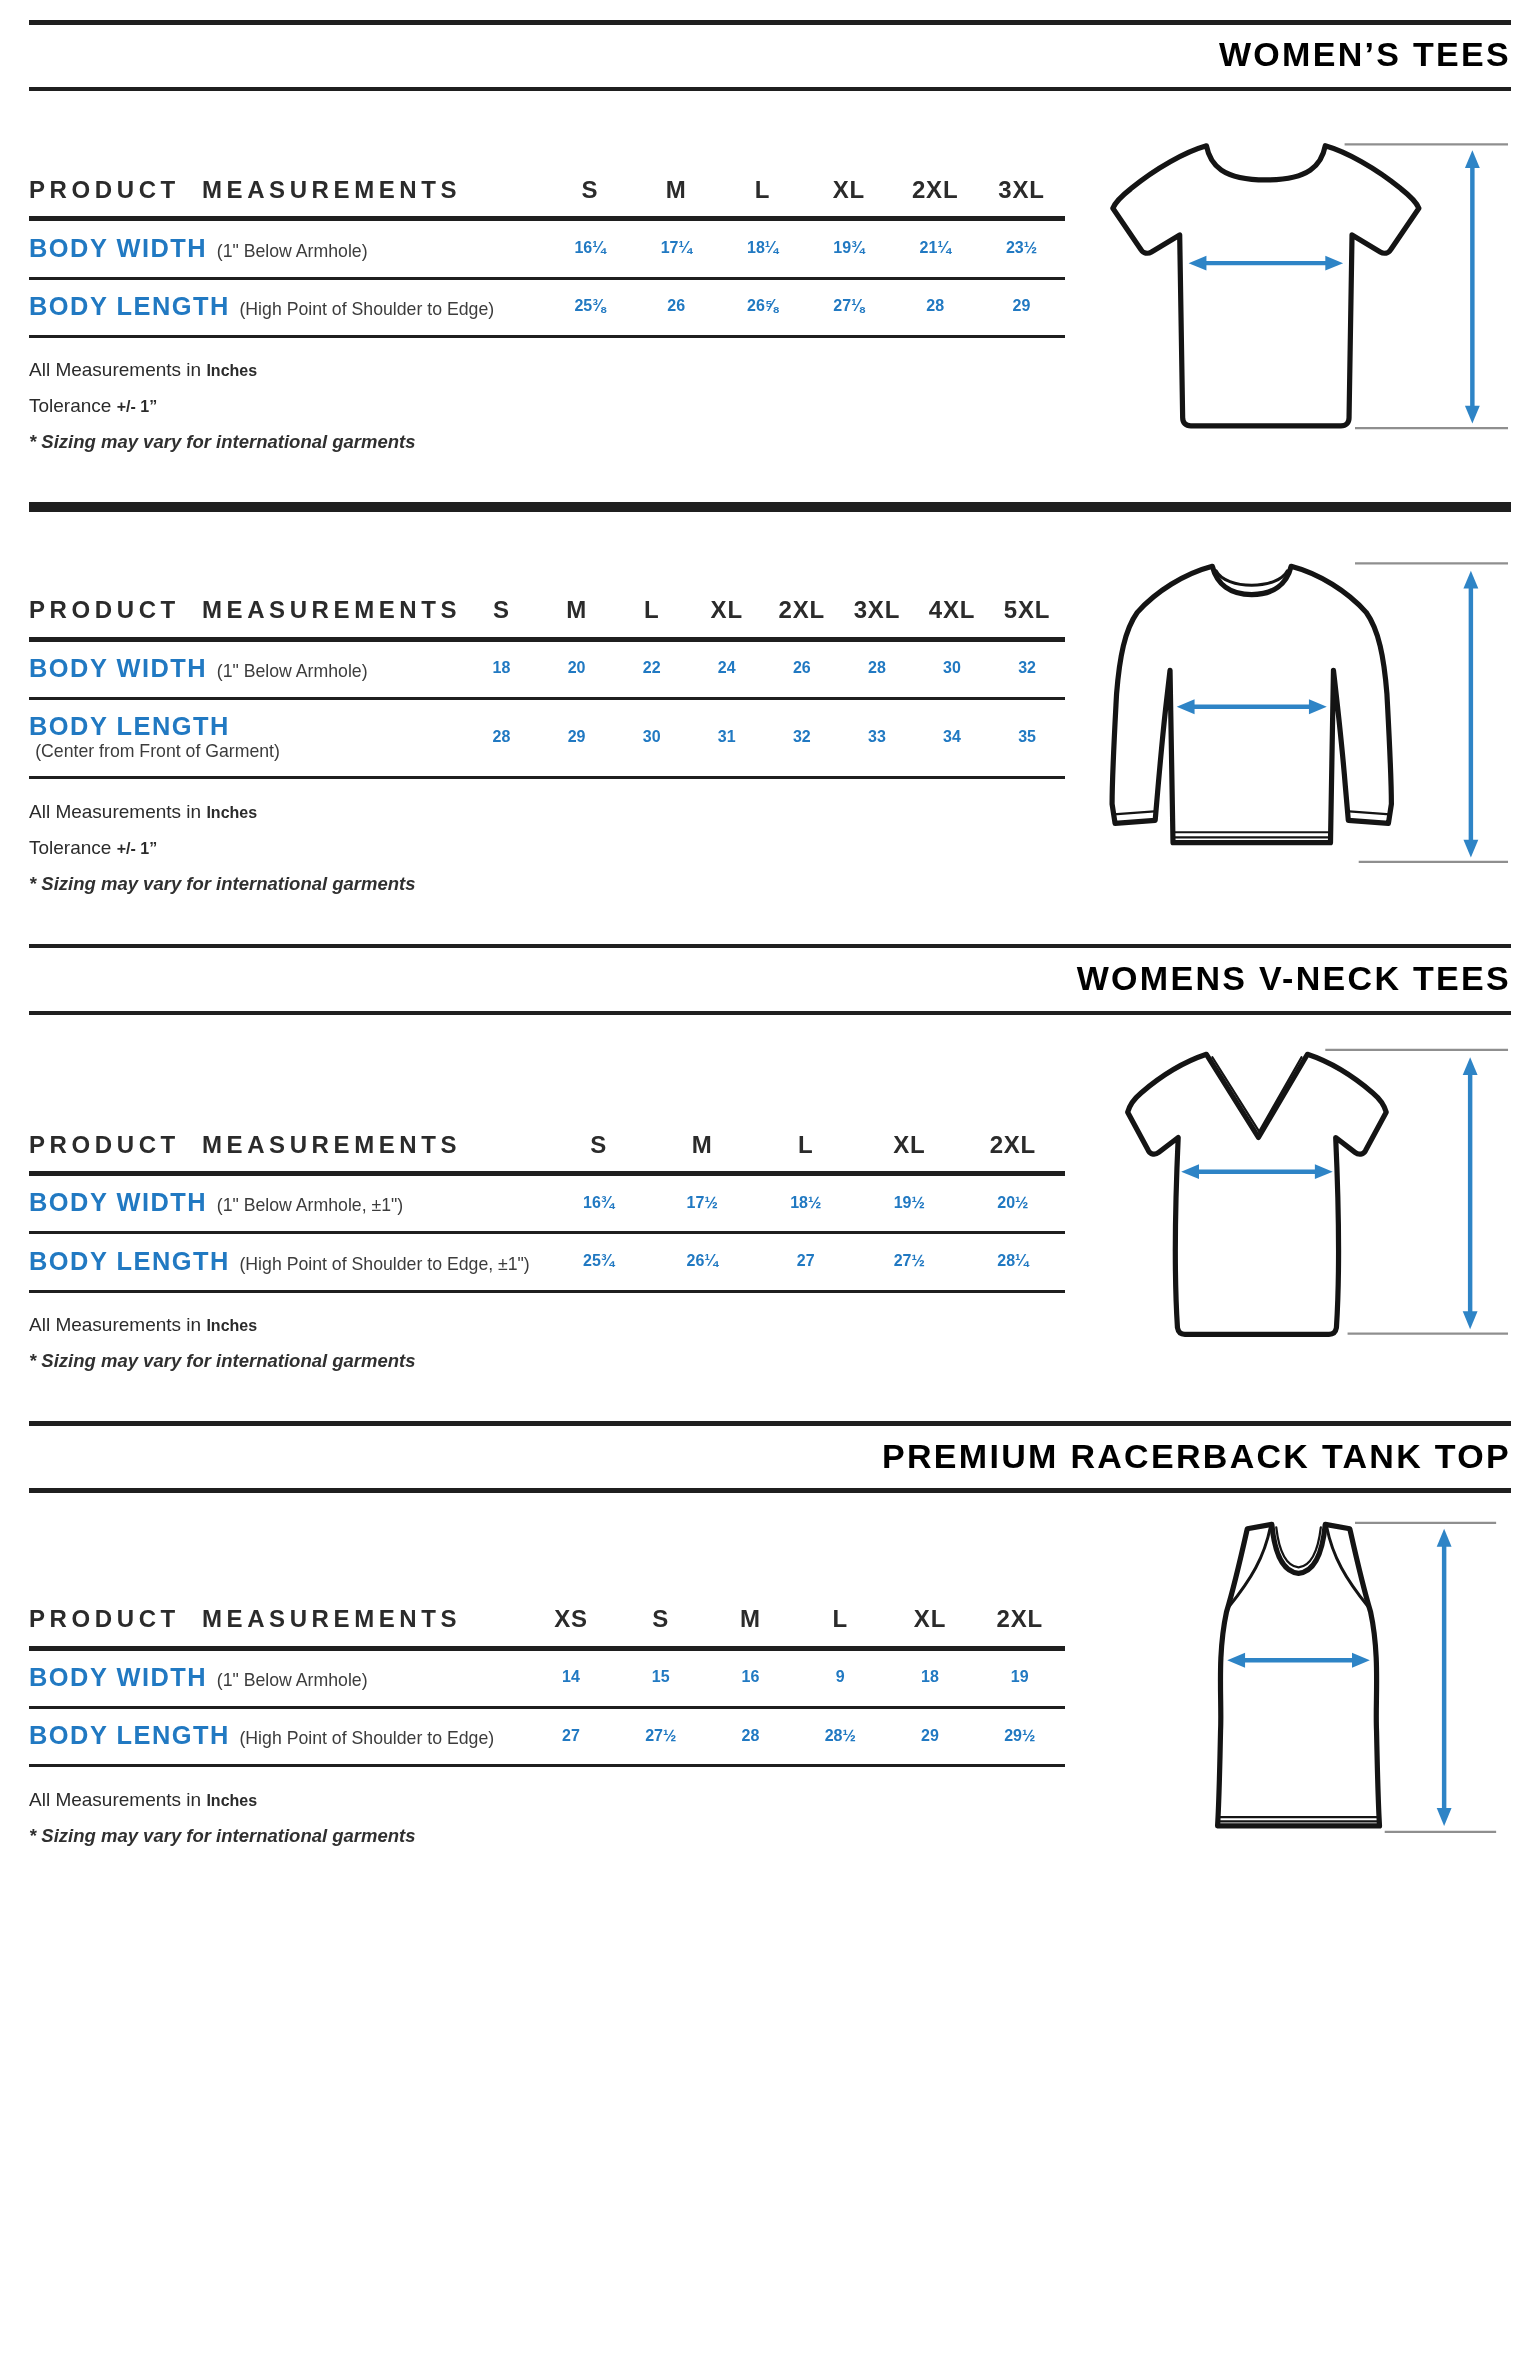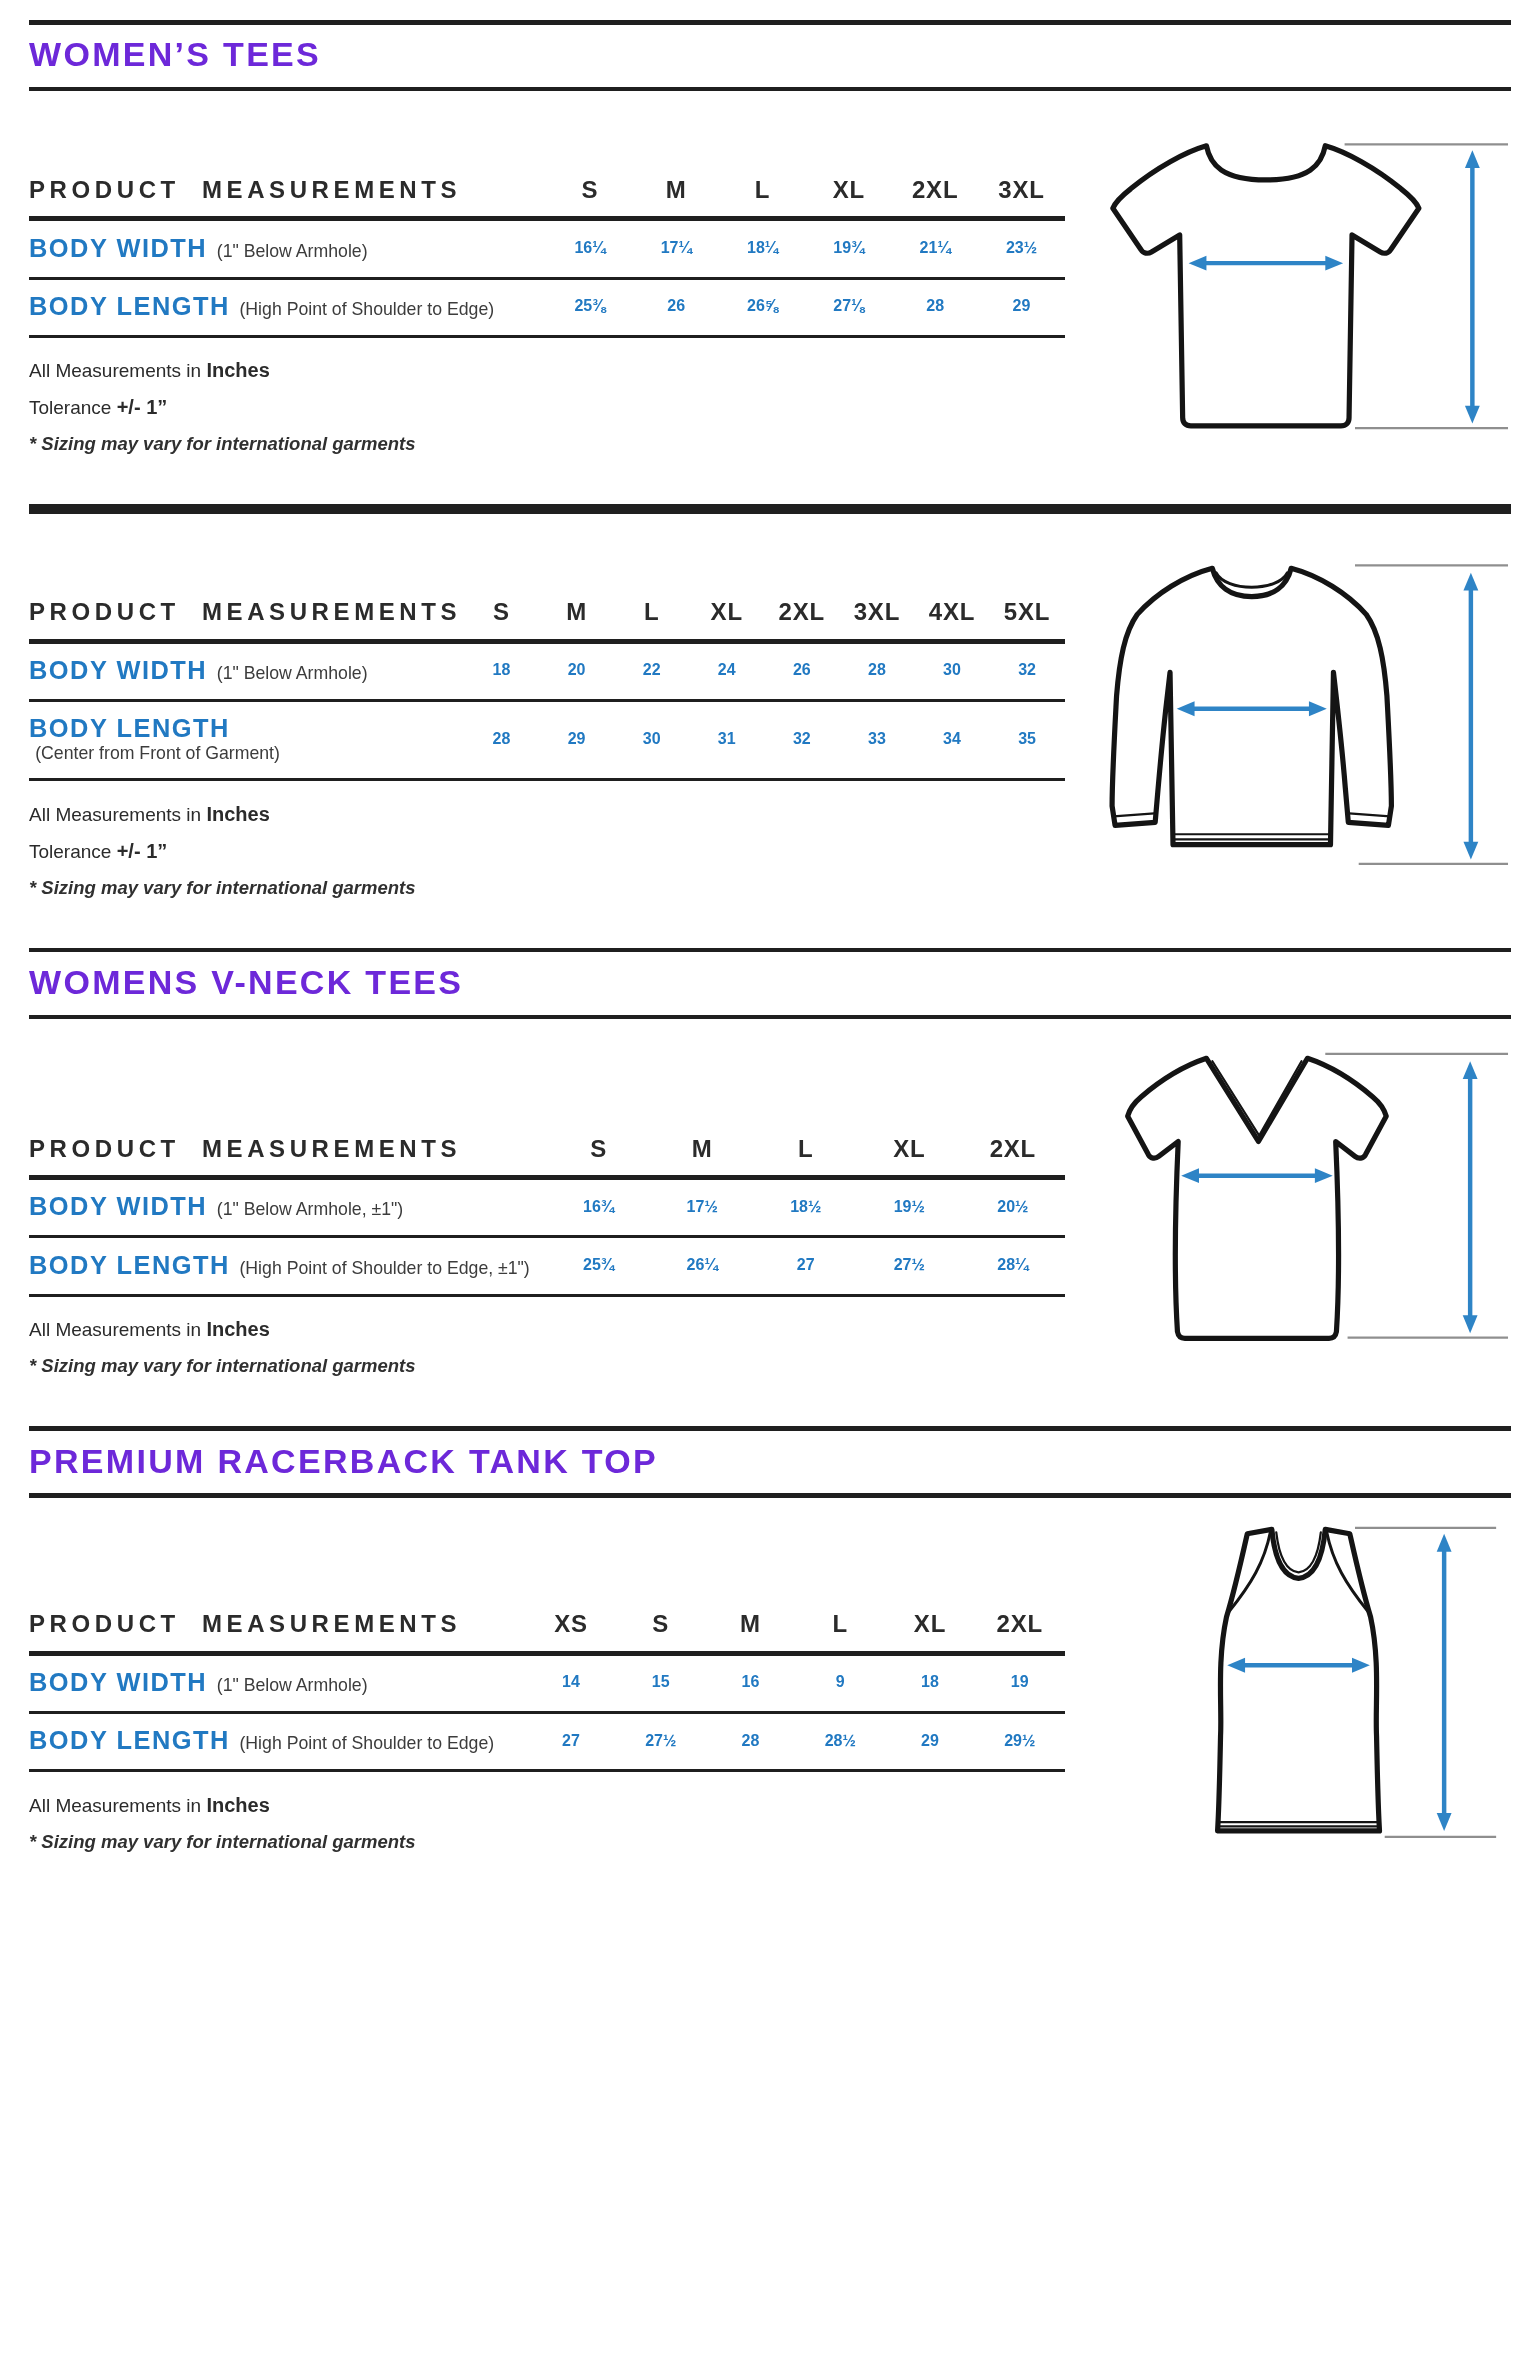--- a/index.html
+++ b/index.html
@@ -4,22 +4,22 @@
 <style>
   html,body{margin:0;padding:0;background:#ffffff;}
   body{
     width:1540px;min-height:2377px;
     font-family:"Liberation Sans","DejaVu Sans",sans-serif;
     color:#2b2b2b;
   }
   .page{padding:20px 29px 0 29px;box-sizing:border-box;}
   .rule{height:4.6px;background:#1f1f1f;}
   .sec-title{
-    text-align:left;font-weight:700;font-size:34px;letter-spacing:2.3px;
-    color:#6d28d9;margin:10.8px 0 12.3px 0;
+    text-align:right;font-weight:700;font-size:34px;letter-spacing:2.3px;
+    color:#000000;margin:10.8px 0 12.3px 0;
   }
   .sec-body{display:flex;align-items:flex-start;}
   .table-col{flex:1 1 auto;min-width:0;}
   .art-col{flex:0 0 431px;margin-left:15.4px;}
   .art-col svg{display:block;width:416px;height:auto;margin-left:auto;}
 
   .mtable{width:100%;border-collapse:collapse;table-layout:fixed;}
   .mtable thead tr{border-bottom:5.4px solid #1f1f1f;}
   .mtable tbody tr{border-bottom:3.9px solid #1f1f1f;}
   th.head{
@@ -47,21 +47,21 @@
   .pt-s4{padding-top:105px;}
   .am-s1{margin-top:31px;}
   .am-s2{margin-top:35px;}
   .am-s3{margin-top:17px;}
   .am-s4{margin-top:15.4px;}
   .sec{margin-top:0;}
   .sec + .sec{margin-top:35px;}
 
   .foot{margin-top:21.6px;font-size:19px;color:#2b2b2b;}
   .fn{margin:0 0 14px 0;}
-  .fn b{font-size:20px;}
+  .fn b{font-size:16px;}
   .fn.sizing{font-style:italic;font-weight:700;font-size:18.5px;color:#303030;}
 
   
   .garment{fill:#ffffff;stroke:#141414;stroke-width:7;stroke-linejoin:round;stroke-linecap:round;}
   .detail{fill:none;stroke:#141414;stroke-width:4;stroke-linecap:round;}
   .thin{stroke-width:3;}
   .arrow-line{stroke:#2e84c6;stroke-width:6;}
   .arrow-head{fill:#2e84c6;stroke:none;}
   .ext-line{stroke:#8f8f8f;stroke-width:3;}
 </style>

